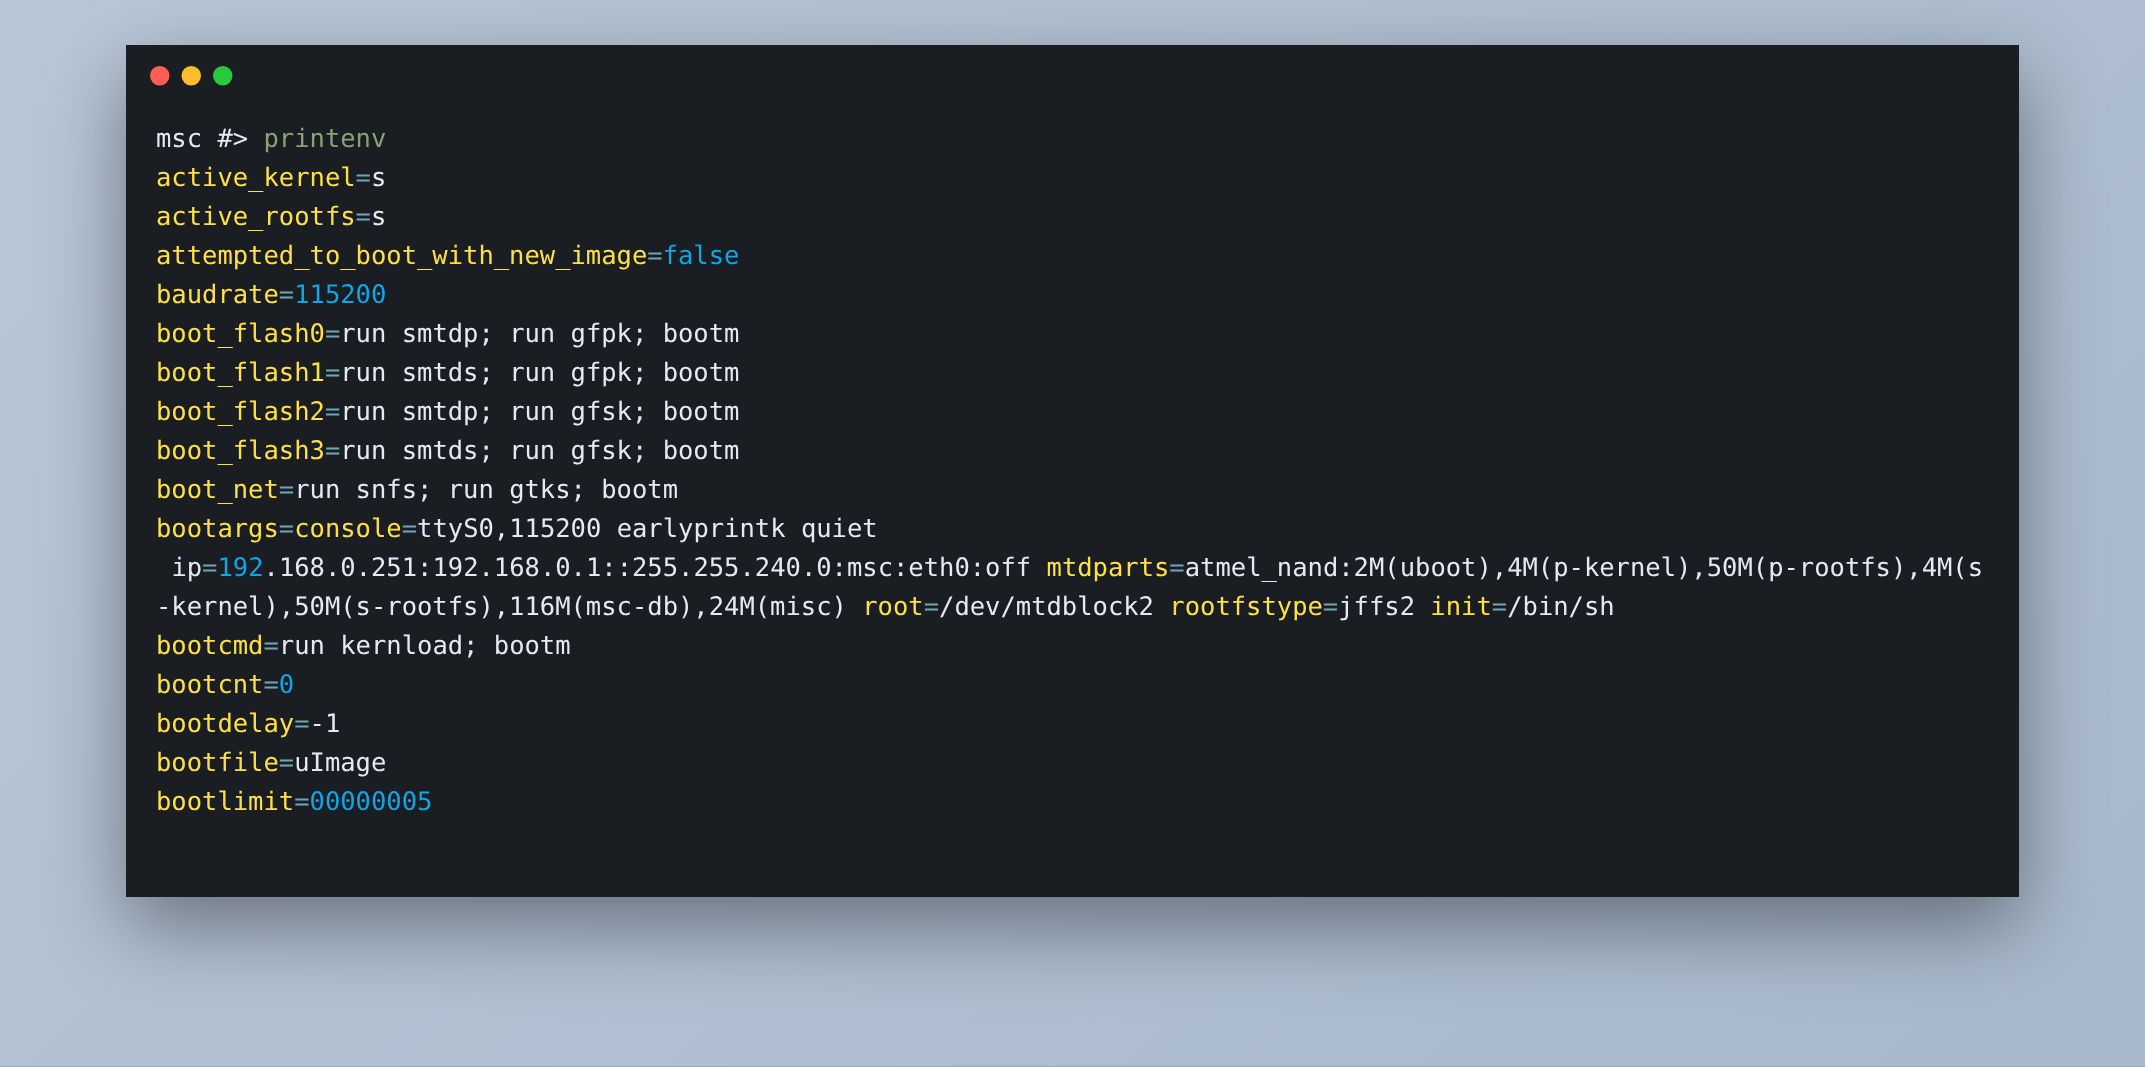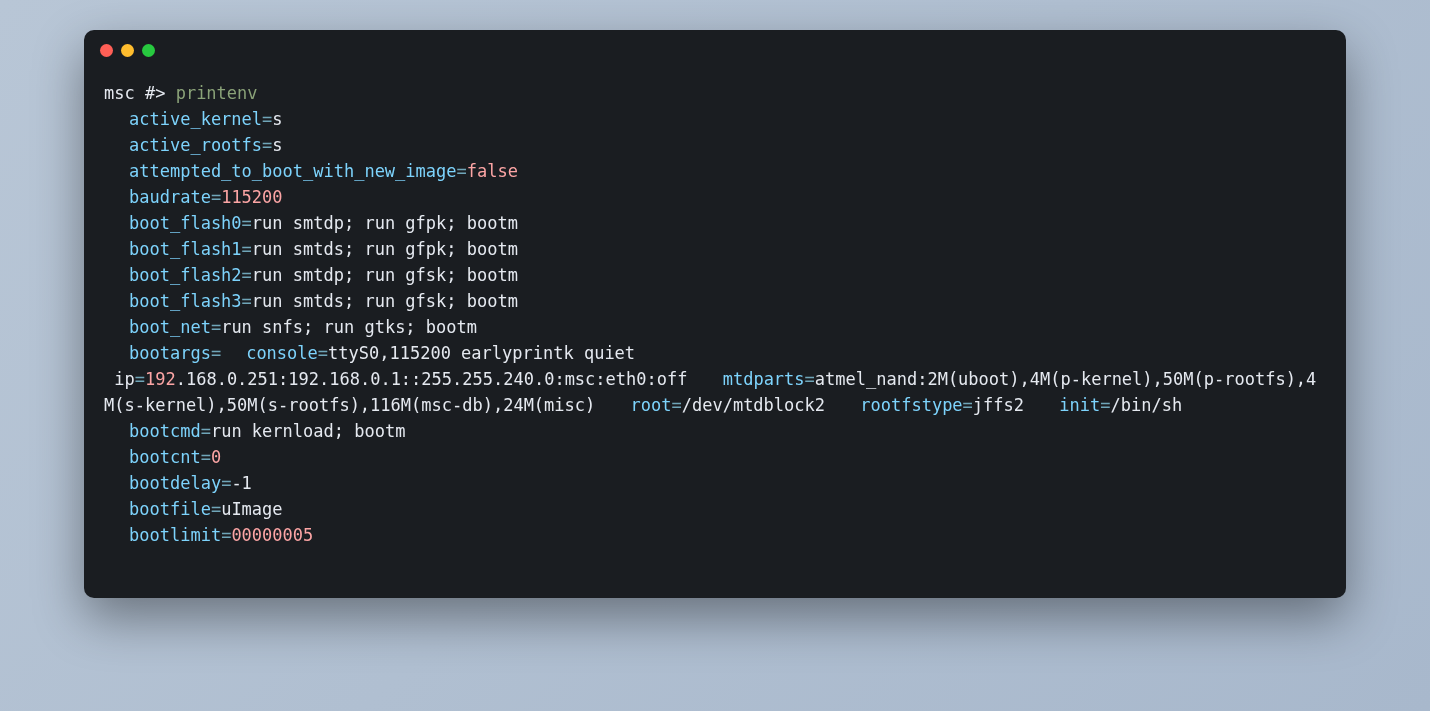--- a/index.html
+++ b/index.html
@@ -8,21 +8,21 @@
     min-height: 711px;
     width: 1430px;
     display: flex;
     justify-content: center;
     align-items: flex-start;
     padding-top: 30px;
     font-family: 'Menlo', 'Monaco', 'Consolas', monospace;
   }
   .terminal-window {
     background: #1a1d21;
-    border-radius: 10px;
+    border-radius: 0;
     width: 1262px;
     box-shadow: 0 20px 50px rgba(0,0,0,0.4);
     overflow: hidden;
   }
   .titlebar {
     height: 40px;
     display: flex;
     align-items: center;
     padding-left: 16px;
     gap: 8px;
@@ -37,24 +37,24 @@
   .dot.green { background: #27c93f; }
   .terminal-body {
     padding: 10px 20px 24px 20px;
     font-size: 17px;
     line-height: 26px;
     color: #d8dee9;
     white-space: pre-wrap;
     word-break: break-all;
   }
   .c-white { color: #e5e9f0; }
-  .c-blue  { color: #7dd3fc; margin-left: 25px; }
+  .c-blue  { color: #fde047; }
   .c-cyan  { color: #6fa5b8; }
   .c-green { color: #8aa278; }
-  .c-red   { color: #fca5a5; }
+  .c-red   { color: #0ea5e9; }
   .line { display: block; }
 </style>
 </head>
 <body>
 
 <div class="terminal-window">
   <div class="titlebar">
     <div class="dot red"></div>
     <div class="dot yellow"></div>
     <div class="dot green"></div>

